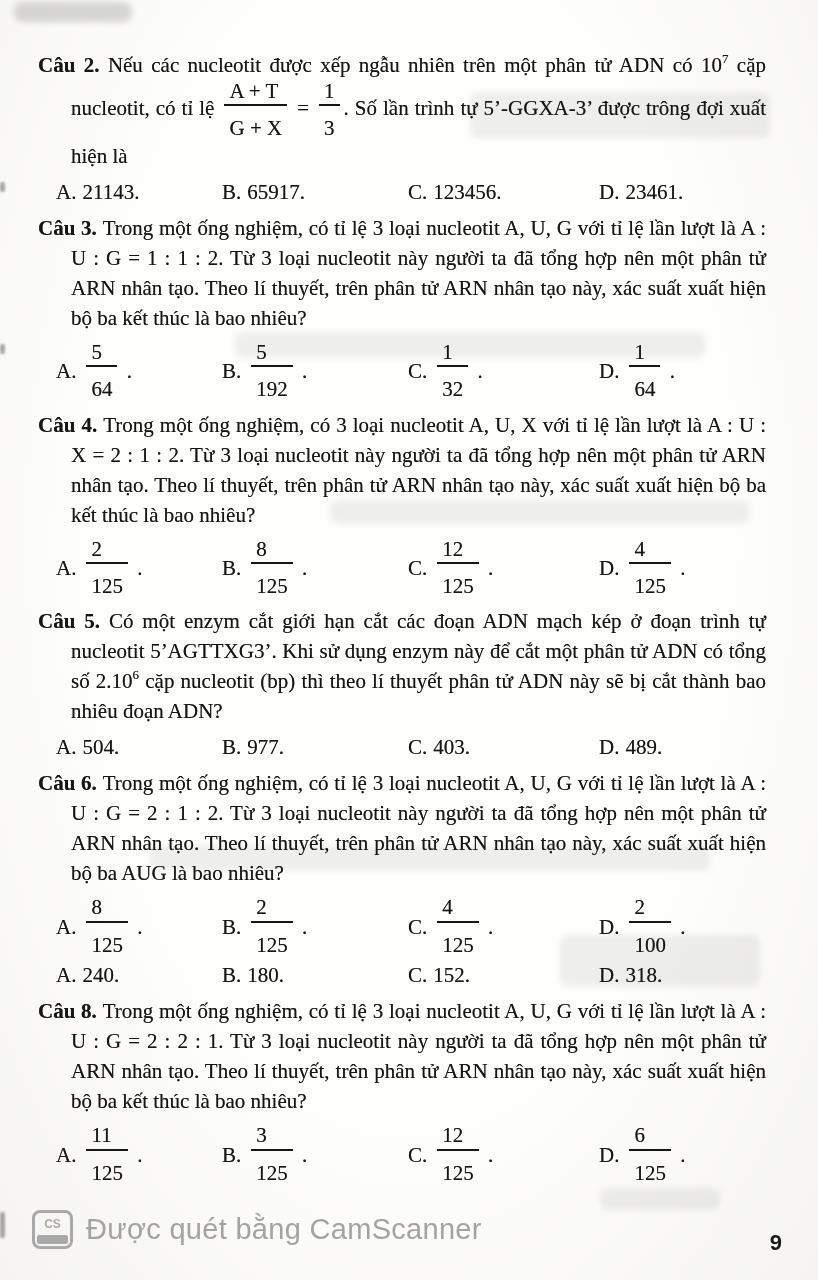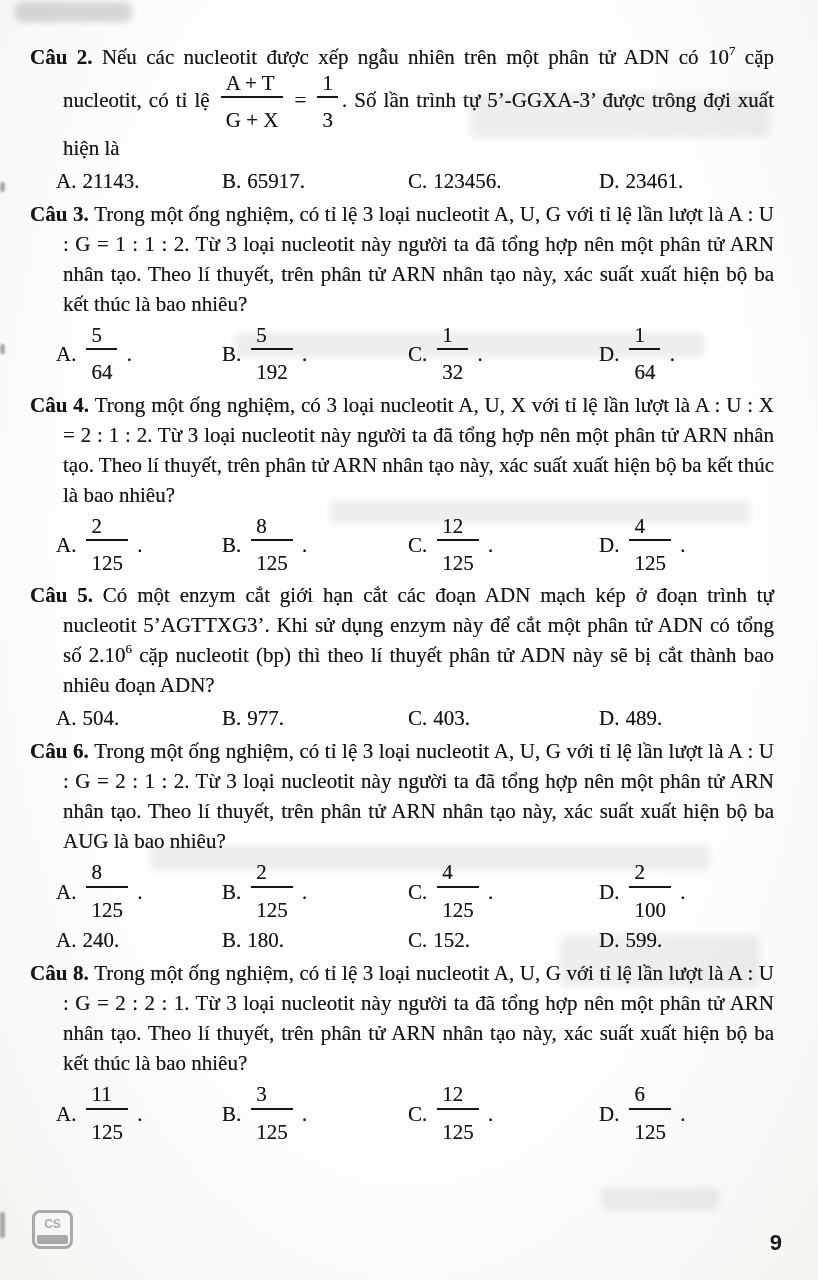--- a/index.html
+++ b/index.html
@@ -15,21 +15,21 @@
       radial-gradient(ellipse at 50% 42%, #fefefd 55%, #f5f4f1 100%);
   }
   
   .smudge{position:absolute;background:rgba(120,120,120,0.12);filter:blur(3px);border-radius:8px;}
   .smudge.dark{background:rgba(70,70,70,0.45);filter:blur(1px);border-radius:2px;}
 
   .content{position:absolute;left:30px;top:42px;width:744px;color:#161616;}
 
   .question{margin:0 0 5px 0;}
   .q-text{
-    margin:0;font-size:21px;line-height:30px;text-align:justify;
+    margin:8px;font-size:21px;line-height:30px;text-align:justify;
     padding-left:33px;text-indent:-33px;color:#161616;
     text-shadow:0 0 .4px rgba(0,0,0,.55);
   }
   .q-label{font-weight:bold;}
   sup{font-size:13px;line-height:0;position:relative;top:-1px;}
 
   .frac{
     display:inline-block;vertical-align:middle;text-align:left;
     line-height:1.02;text-indent:0;margin:1px 4px;
   }
@@ -240,21 +240,21 @@
           <div class="answer">
             <span class="a-key">B.</span>
             <span>180.</span>
           </div>
           <div class="answer">
             <span class="a-key">C.</span>
             <span>152.</span>
           </div>
           <div class="answer">
             <span class="a-key">D.</span>
-            <span>599.</span>
+            <span>318.</span>
           </div>
         </div>
       </div>
       <div class="question">
         <p class="q-text"><b class="q-label">Câu 8. </b>Trong một ống nghiệm, có tỉ lệ 3 loại nucleotit A, U, G với tỉ lệ lần lượt là A : U : G = 2 : 2 : 1. Từ 3 loại nucleotit này người ta đã tổng hợp nên một phân tử ARN nhân tạo. Theo lí thuyết, trên phân tử ARN nhân tạo này, xác suất xuất hiện bộ ba kết thúc là bao nhiêu?</p>
         <div class="answers">
           <div class="answer">
             <span class="a-key">A.</span>
             <span class="frac">
               <span class="num">11</span>
@@ -288,16 +288,17 @@
           </div>
         </div>
       </div>
     </main>
 
   <footer class="scanbar">
     <div class="cs-logo">
       <span>CS</span>
       <div class="cs-bar"></div>
     </div>
+    <span class="scan-text">Được quét bằng CamScanner</span>
   </footer>
 
   <div class="page-number">9</div>
 </div>
 
 </body></html>

